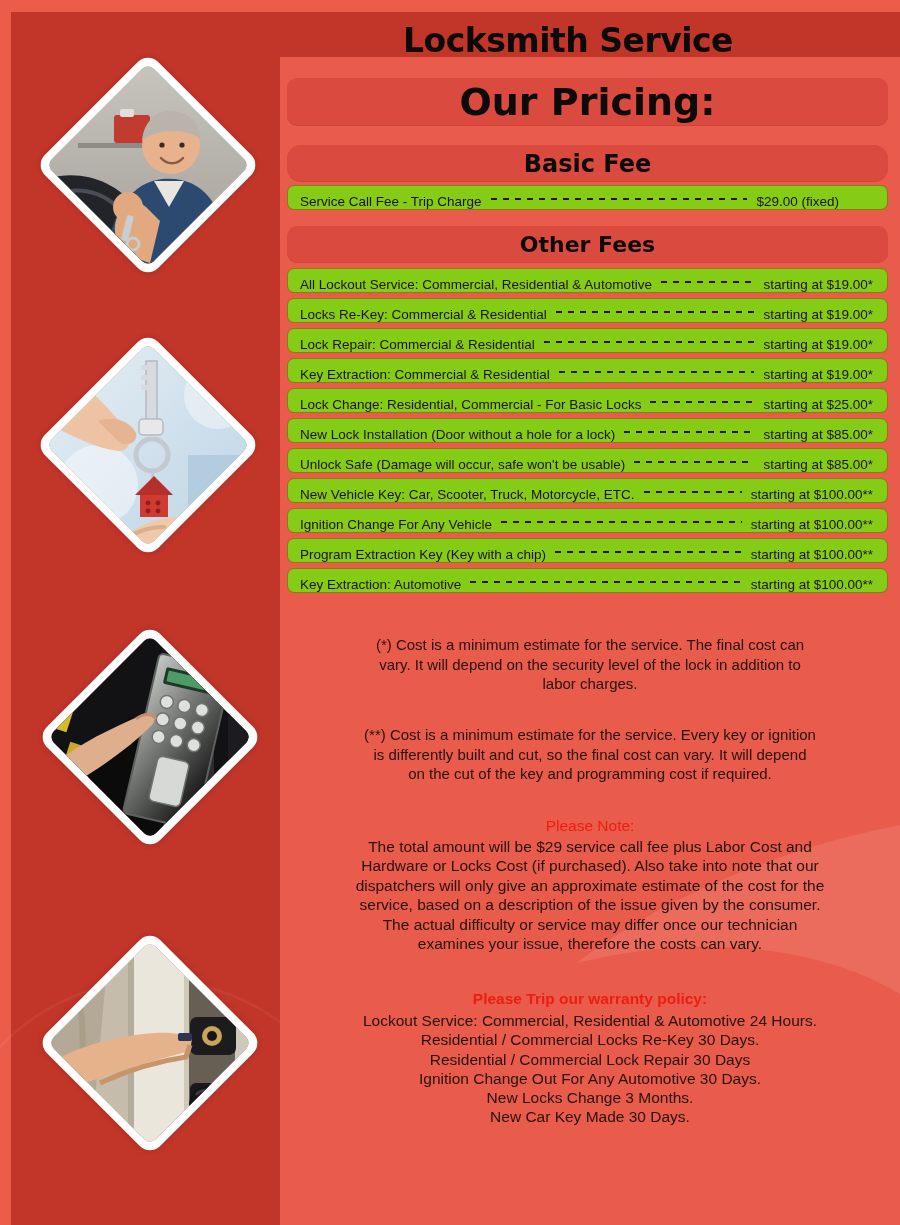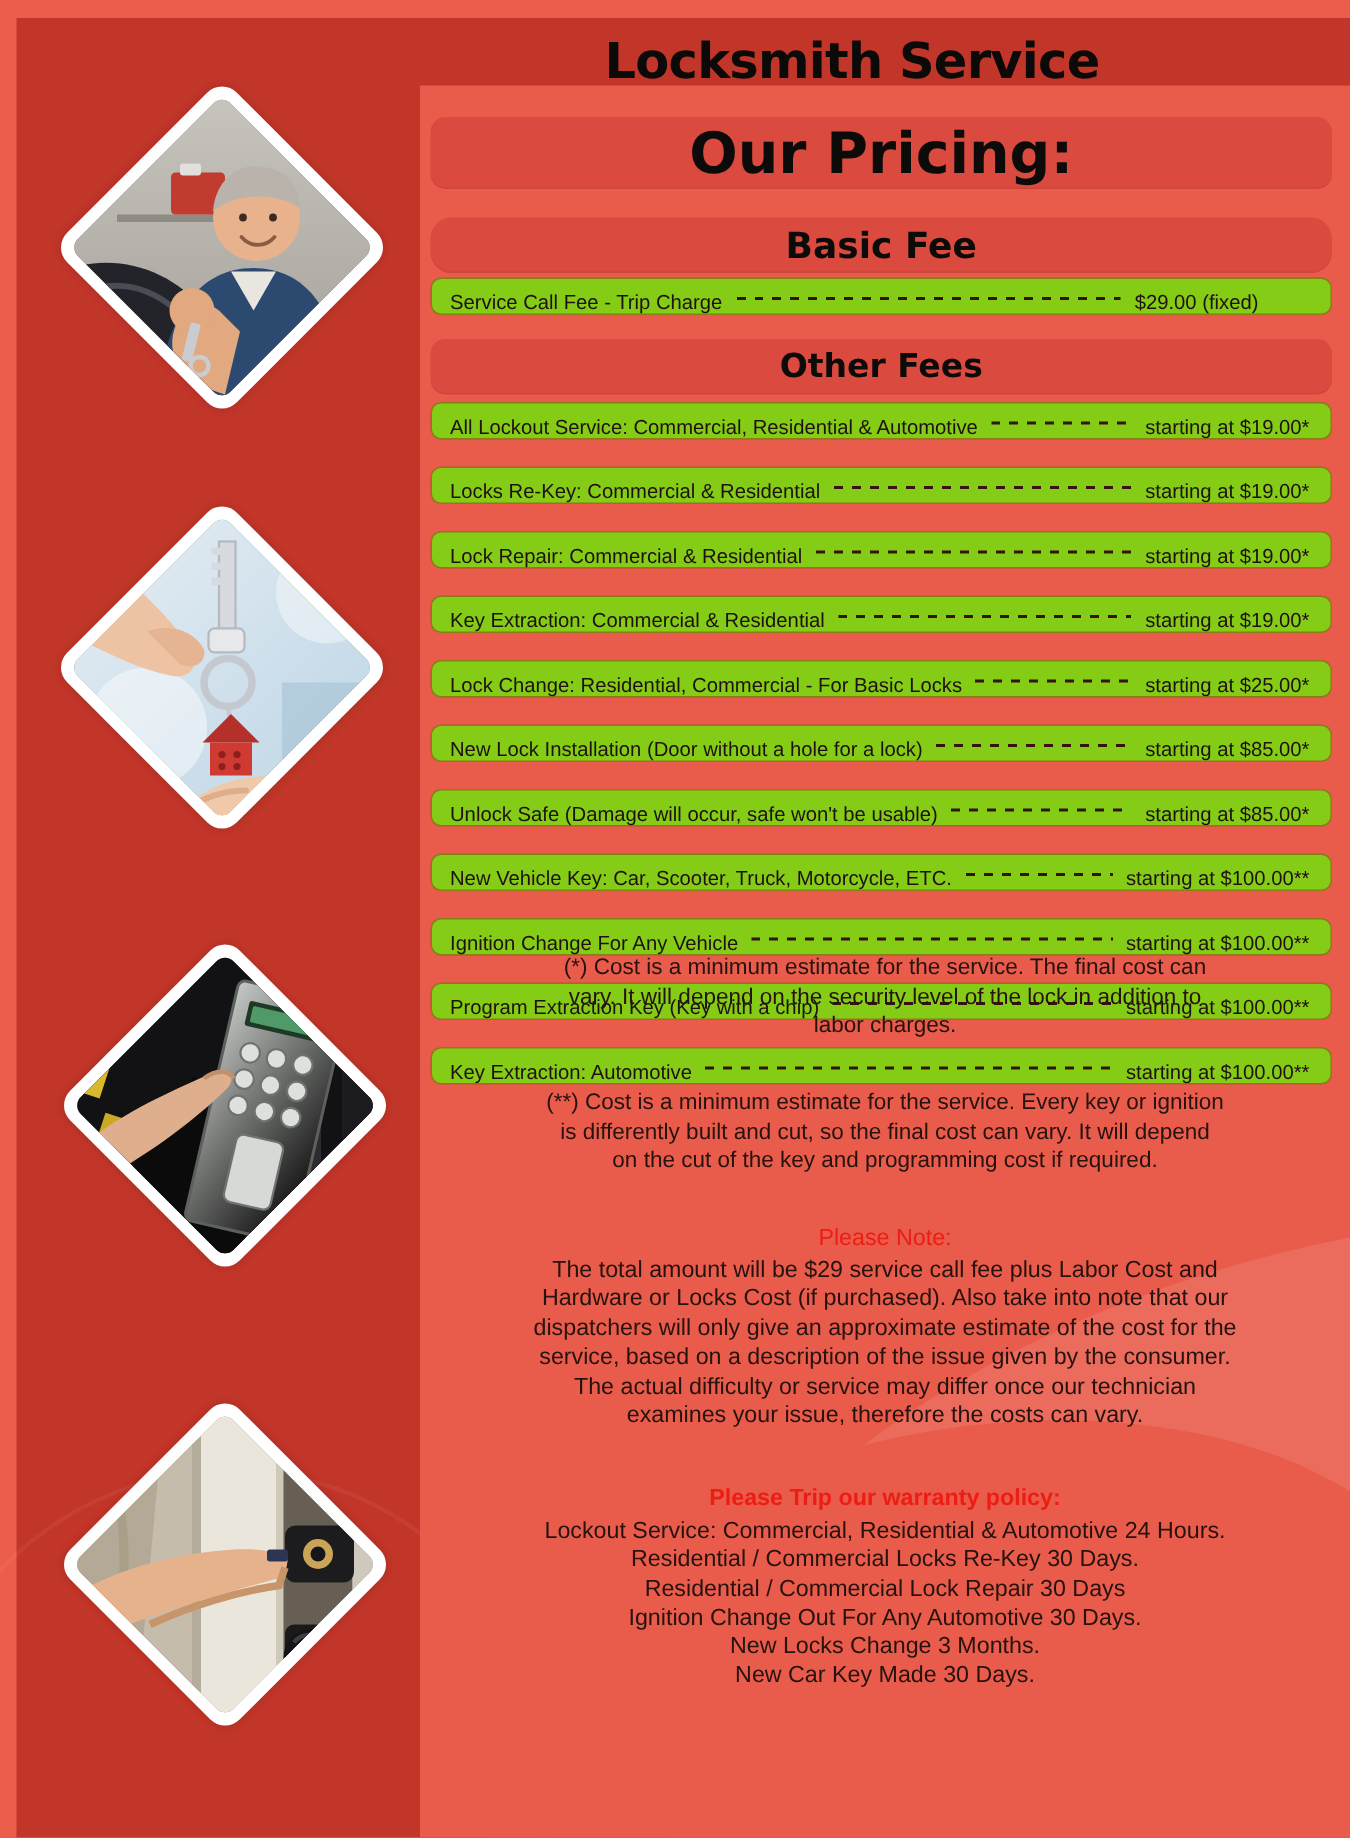--- a/index.html
+++ b/index.html
@@ -44,21 +44,21 @@
   .block-basic{top:88px;height:37px;font-size:24px;border-radius:14px;}
   .block-other{top:169px;height:37px;font-size:22px;}
   .fee-row{
     position:absolute;left:7px;right:12px;height:25px;border-radius:7px;
     background:#84cc16;border:1px solid rgba(146,28,18,0.45);
     display:flex;align-items:flex-end;box-sizing:border-box;
     padding:0 14px 0 12px;
     font-size:13.5px;color:#201110;
   }
   .row-basic{top:128px;padding-right:48px;}
-  .rows{position:absolute;top:211px;left:7px;right:12px;display:flex;flex-direction:column;gap:18px;}
+  .rows{position:absolute;top:211px;left:7px;right:12px;display:flex;flex-direction:column;gap:5px;}
   .rows .fee-row{position:relative;left:auto;right:auto;flex:0 0 25px;}
   .fee-label{white-space:nowrap;}
   .fee-price{white-space:nowrap;}
   .leader{
     flex:1;height:2px;margin:0 9px;align-self:center;margin-top:3px;
     background:repeating-linear-gradient(90deg,#351410 0 6px,transparent 6px 12px);
   }
   .note{
     position:absolute;left:12px;right:12px;text-align:center;
     font-size:15px;line-height:19.5px;color:#26120f;white-space:pre-line;

